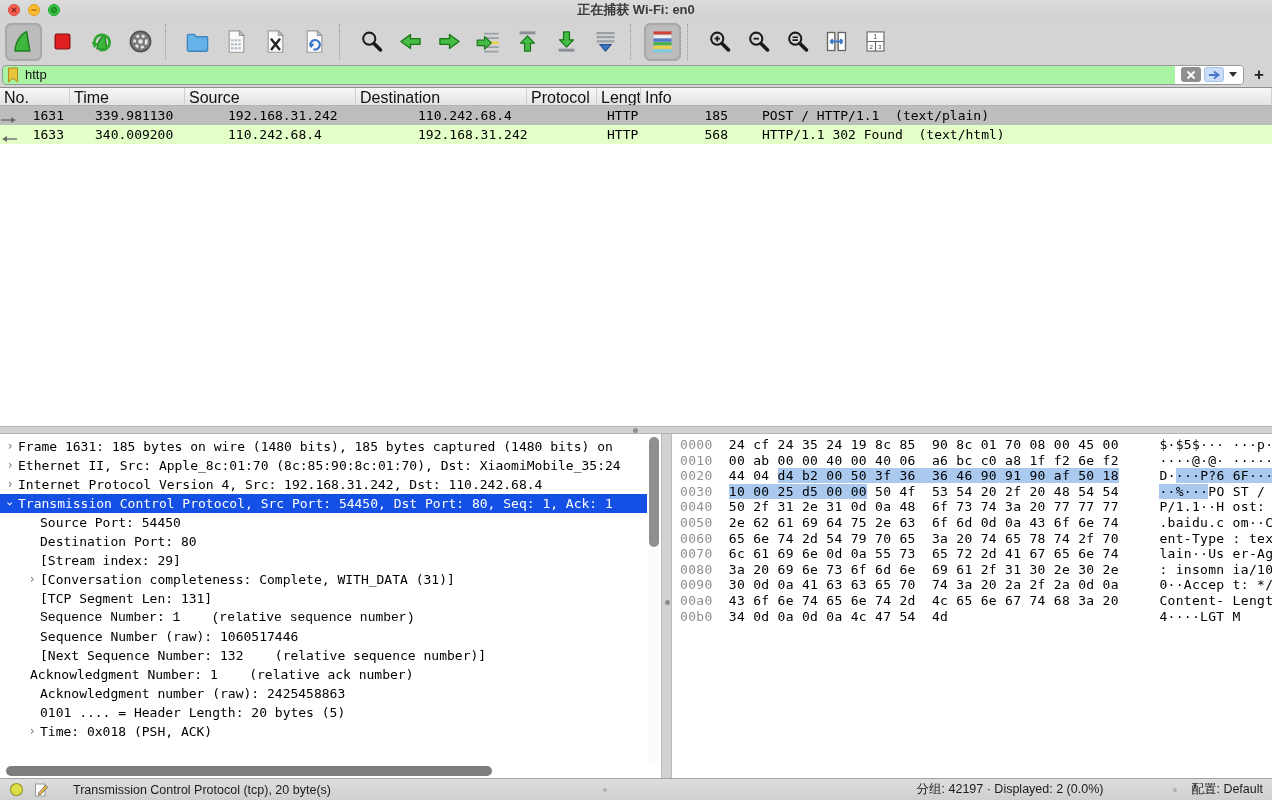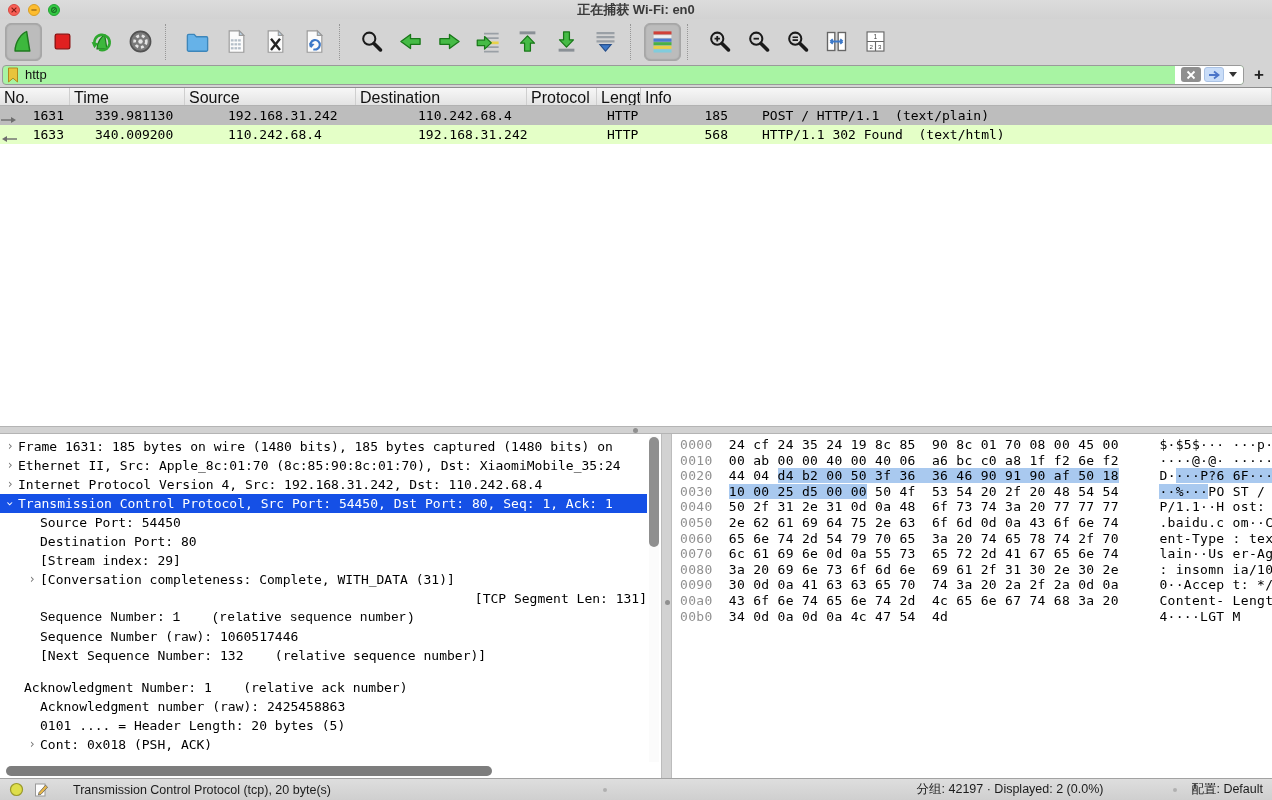--- a/index.html
+++ b/index.html
@@ -371,28 +371,28 @@
   <div class="details-pane">
     <div id="dlines">
         <div class="dline" style="padding-left: 2px;"><span class="exp"><span class="chev">›</span></span><span>Frame 1631: 185 bytes on wire (1480 bits), 185 bytes captured (1480 bits) on</span></div>
         <div class="dline" style="padding-left: 2px;"><span class="exp"><span class="chev">›</span></span><span>Ethernet II, Src: Apple_8c:01:70 (8c:85:90:8c:01:70), Dst: XiaomiMobile_35:24</span></div>
         <div class="dline" style="padding-left: 2px;"><span class="exp"><span class="chev">›</span></span><span>Internet Protocol Version 4, Src: 192.168.31.242, Dst: 110.242.68.4</span></div>
         <div class="dline sel" style="padding-left: 2px;"><span class="exp"><span class="chev open">›</span></span><span>Transmission Control Protocol, Src Port: 54450, Dst Port: 80, Seq: 1, Ack: 1</span></div>
         <div class="dline" style="padding-left: 24px;"><span class="exp"></span><span>Source Port: 54450</span></div>
         <div class="dline" style="padding-left: 24px;"><span class="exp"></span><span>Destination Port: 80</span></div>
         <div class="dline" style="padding-left: 24px;"><span class="exp"></span><span>[Stream index: 29]</span></div>
         <div class="dline" style="padding-left: 24px;"><span class="exp"><span class="chev">›</span></span><span>[Conversation completeness: Complete, WITH_DATA (31)]</span></div>
-        <div class="dline" style="padding-left: 24px; justify-content: flex-end;"><span class="exp"></span><span>[TCP Segment Len: 131]</span></div>
+        <div class="dline" style="padding-left: 24px;"><span class="exp"></span><span>[TCP Segment Len: 131]</span></div>
         <div class="dline" style="padding-left: 24px; font-family: Liberation Mono, monospace;"><span class="exp"></span><span>Sequence Number: 1    (relative sequence number)</span></div>
         <div class="dline" style="padding-left: 24px;"><span class="exp"></span><span>Sequence Number (raw): 1060517446</span></div>
         <div class="dline" style="padding-left: 24px;"><span class="exp"></span><span>[Next Sequence Number: 132    (relative sequence number)]</span></div>
-        <div class="dline" style="padding-left: 8px; margin-top: 13px;"><span class="exp"></span><span>Acknowledgment Number: 1    (relative ack number)</span></div>
+        <div class="dline" style="padding-left: 14px;"><span class="exp"></span><span>Acknowledgment Number: 1    (relative ack number)</span></div>
         <div class="dline" style="padding-left: 24px;"><span class="exp"></span><span>Acknowledgment number (raw): 2425458863</span></div>
         <div class="dline" style="padding-left: 24px;"><span class="exp"></span><span>0101 .... = Header Length: 20 bytes (5)</span></div>
-        <div class="dline" style="padding-left: 24px;"><span class="exp"><span class="chev">›</span></span><span>Cont: 0x018 (PSH, ACK)</span></div>
+        <div class="dline" style="padding-left: 24px;"><span class="exp"><span class="chev">›</span></span><span>Time: 0x018 (PSH, ACK)</span></div>
       </div>
     <div class="vscroll">
         <div class="thumb"></div>
       </div>
     <div class="hscroll">
         <div class="thumb"></div>
       </div>
   </div>
   <div class="vsplit">
       <span class="dot"></span>

